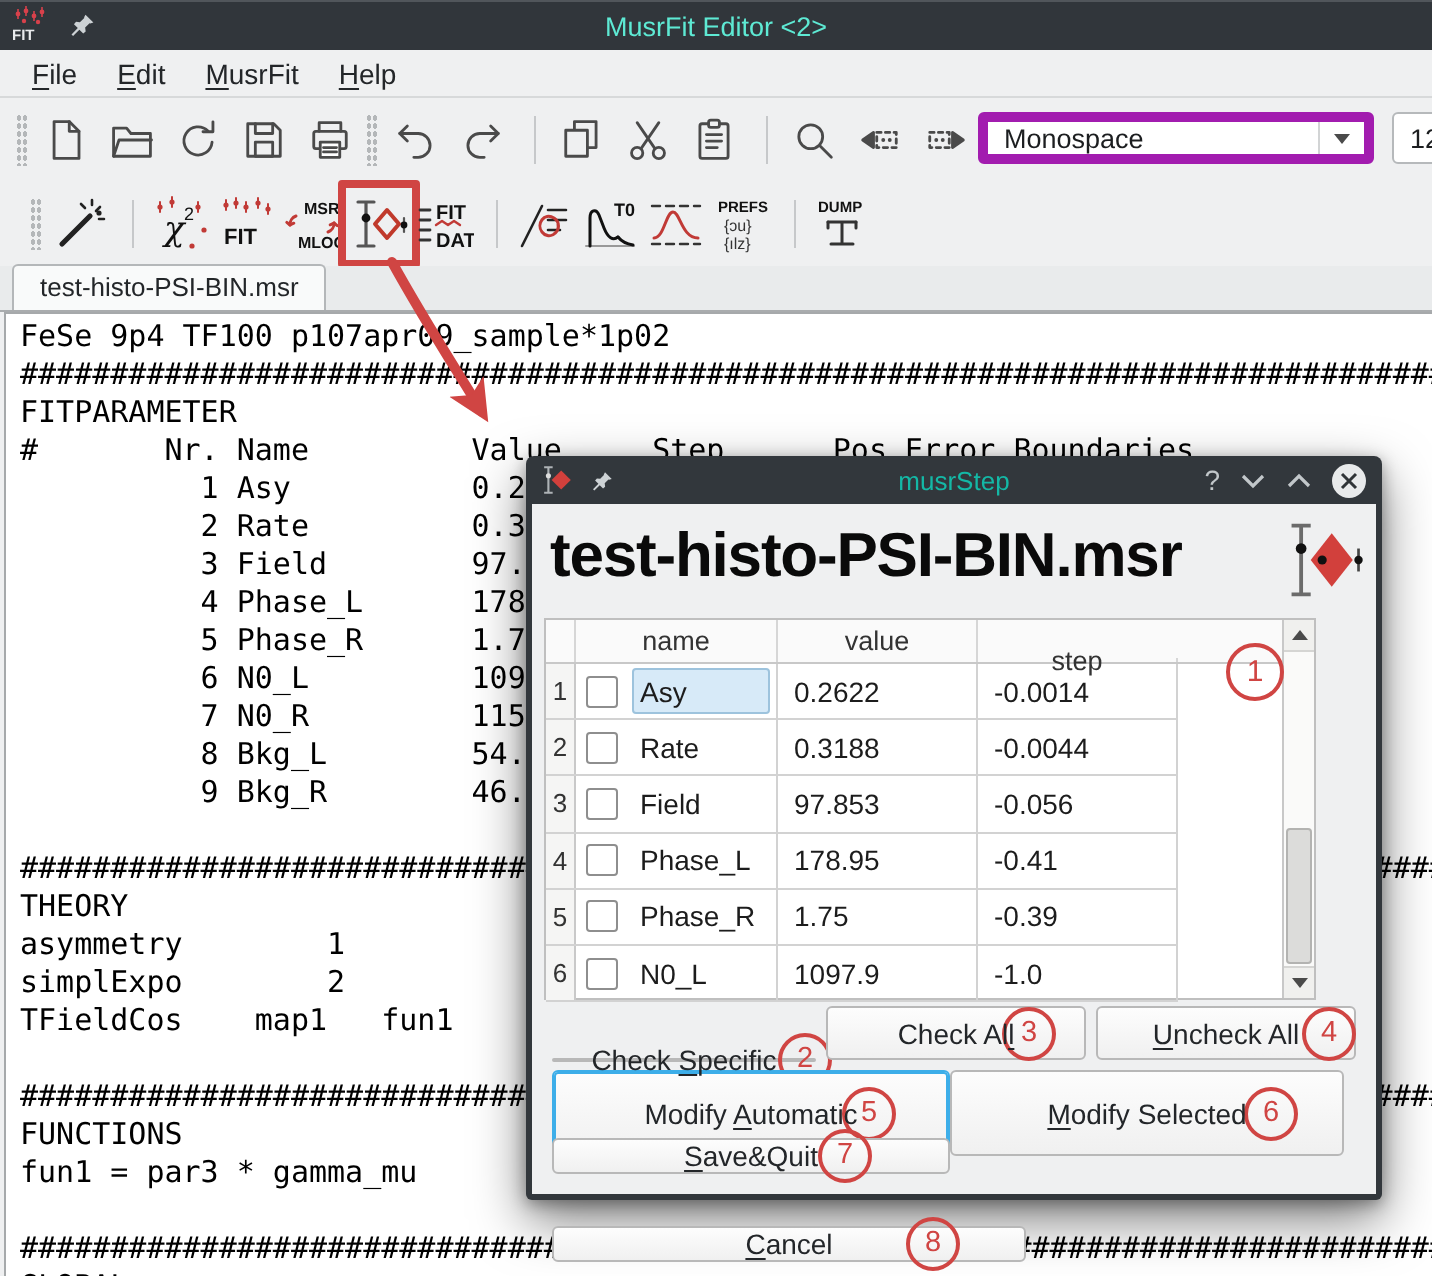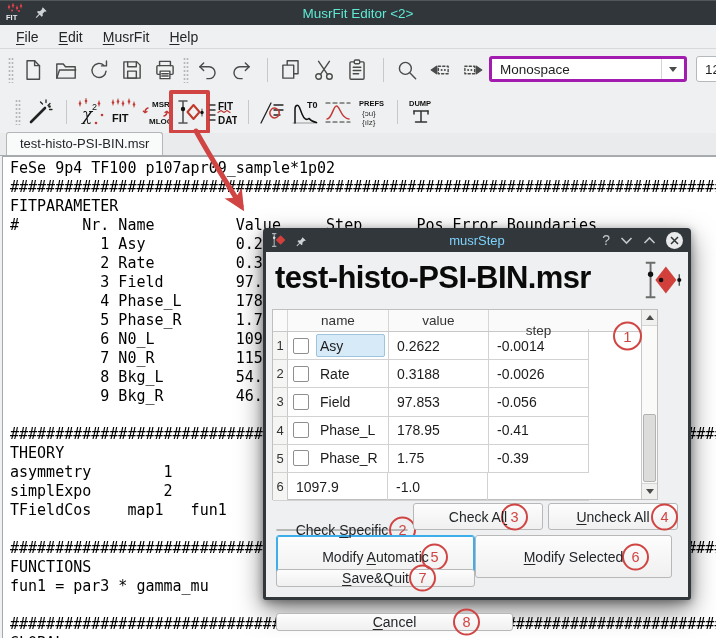--- a/index.html
+++ b/index.html
@@ -23,21 +23,21 @@
   .toolbar{position:absolute;left:0;width:716px;background:#eff0f1;display:flex;align-items:center;overflow:visible;}
   .tb1{top:49px;height:41px;padding-left:8px;box-sizing:border-box;}
   .tb2{top:90px;height:43px;padding-left:15px;box-sizing:border-box;}
   .tbtn{position:relative;width:30px;height:30px;display:flex;align-items:center;justify-content:center;margin-right:3px;}
   .tbtn svg{width:26px;height:26px;stroke:#4a4a4a;fill:none;stroke-width:1.3;stroke-linecap:round;stroke-linejoin:round;}
   .tbtn2 svg{width:30px;height:30px;}
   .handle{width:6px;height:26px;margin:0 4px 0 0;
     background-image:radial-gradient(#b4b7b9 1px,transparent 1.1px);background-size:3px 4px;}
   .tsep{width:1px;height:24px;background:#c6c8ca;margin:0 8px;}
   .combo{position:absolute;left:489px;top:7px;width:198px;height:26px;background:#fff;
-    border:3px solid #a21caf;border-radius:3px;box-sizing:border-box;display:flex;align-items:center;}
+    border:5px solid #a21caf;border-radius:3px;box-sizing:border-box;display:flex;align-items:center;}
   .combo-text{flex:1;padding-left:8px;font-size:13.5px;color:#1c1e20;}
   .combo-arrow{width:22px;height:100%;border-left:1px solid #d2d4d5;display:flex;align-items:center;justify-content:center;}
   .combo-arrow i{width:0;height:0;border-left:4.5px solid transparent;border-right:4.5px solid transparent;border-top:5px solid #4a4a4a;}
   .spin{position:absolute;left:696px;top:7px;width:42px;height:26px;background:#fff;border:1px solid #b6b9bb;
     border-radius:3px;box-sizing:border-box;display:flex;align-items:center;font-size:13.5px;color:#1c1e20;padding-left:8px;}
   .anno-ring{position:absolute;left:-5px;right:-6px;top:-7px;bottom:-7px;border:4px solid #d04543;border-radius:2px;pointer-events:none;}
 
   
   .tabbar{position:absolute;left:0;top:133px;width:716px;height:23px;background:#e9ebec;
     border-bottom:1px solid #a9acae;box-sizing:border-box;display:flex;align-items:flex-end;}
@@ -50,21 +50,21 @@
   .editor pre{margin:0;padding:2px 0 0 7px;font-family:"DejaVu Sans Mono",monospace;
     font-size:15px;line-height:19px;color:#000;white-space:pre;}
 
   
   .arrow-svg{position:absolute;left:0;top:0;width:716px;height:638px;pointer-events:none;z-index:20;}
 
   
   .dialog{position:absolute;left:263px;top:228px;width:428px;height:372px;background:#32373c;
     border-radius:4px 4px 3px 3px;box-shadow:0 10px 26px rgba(0,0,0,.5),0 2px 8px rgba(0,0,0,.35);z-index:30;}
   .dtitle{position:relative;height:24px;display:flex;align-items:center;padding:0 8px;}
-  .dtext{position:absolute;left:0;right:0;text-align:center;color:#7dd3fc;font-size:13px;}
+  .dtext{position:absolute;left:0;right:0;text-align:center;color:#14b8a6;font-size:13px;}
   .dicon{width:16px;height:16px;margin-right:8px;z-index:2;}
   .dpin{width:12px;height:12px;z-index:2;}
   .dbtns{position:absolute;right:8px;top:0;height:24px;display:flex;align-items:center;gap:10px;z-index:2;}
   .dhelp{color:#c2c7ca;font-size:14px;}
   .dchev svg{display:block;}
   .dclose{width:17px;height:17px;border-radius:50%;background:#e8eaeb;display:flex;align-items:center;justify-content:center;}
   .dbody{position:absolute;left:3px;right:3px;top:24px;bottom:3px;background:#eff0f1;}
 
   .dheading{position:absolute;left:9px;top:8px;font-size:31px;font-weight:bold;letter-spacing:-0.6px;color:#0a0a0a;}
   .dlogo{position:absolute;left:377px;top:6px;width:40px;height:44px;}
@@ -491,21 +491,21 @@
               <span class="tval">0.2622</span>
               <span class="tstep">-0.0014</span>
             </div>
             <div class="trow">
               <span class="tnum">2</span>
               <span class="tname">
                 <span class="cb"></span>
                 <span class="ntext">Rate</span>
               </span>
               <span class="tval">0.3188</span>
-              <span class="tstep">-0.0026</span>
+              <span class="tstep">-0.0044</span>
             </div>
             <div class="trow">
               <span class="tnum">3</span>
               <span class="tname">
                 <span class="cb"></span>
                 <span class="ntext">Field</span>
               </span>
               <span class="tval">97.853</span>
               <span class="tstep">-0.056</span>
             </div>
@@ -522,20 +522,24 @@
               <span class="tnum">5</span>
               <span class="tname">
                 <span class="cb"></span>
                 <span class="ntext">Phase_R</span>
               </span>
               <span class="tval">1.75</span>
               <span class="tstep">-0.39</span>
             </div>
             <div class="trow">
               <span class="tnum">6</span>
+              <span class="tname">
+                <span class="cb"></span>
+                <span class="ntext">N0_L</span>
+              </span>
               <span class="tval">1097.9</span>
               <span class="tstep">-1.0</span>
             </div>
           </div>
         <div class="vscroll">
           <span class="sb-btn up">
               <i class="tri-up"></i>
             </span>
           <span class="sb-handle"></span>
           <span class="sb-btn down">

